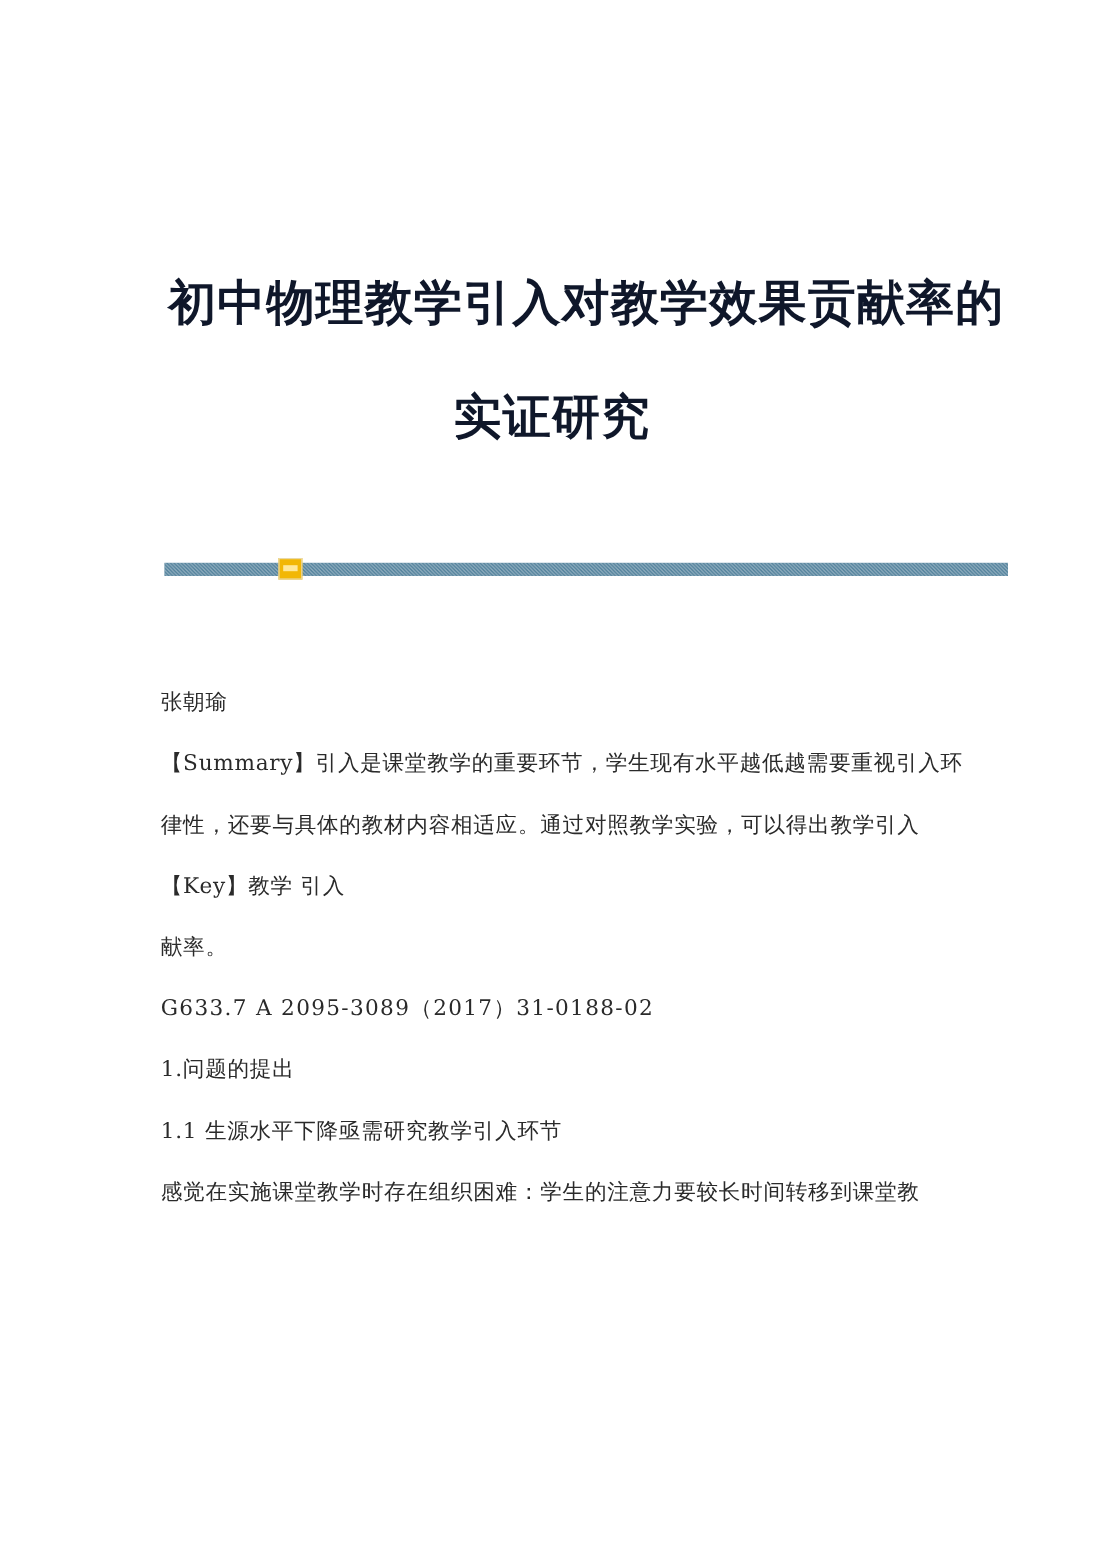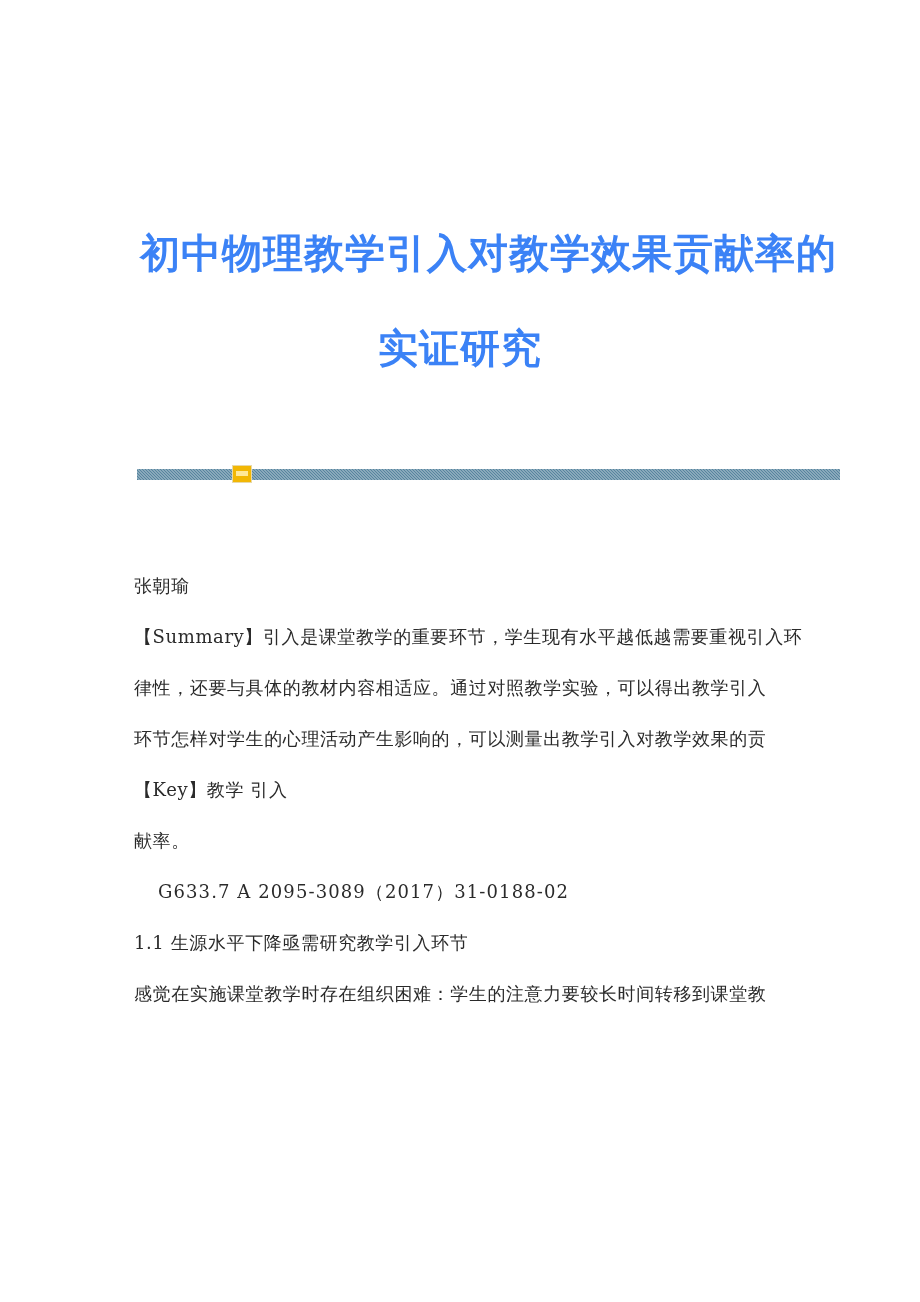--- a/index.html
+++ b/index.html
@@ -28,21 +28,21 @@
     left: 140px;
     top: 205px;
     width: 640px;
     text-align: center;
   }
   .title-line {
     font-family: "DejaVu Serif", "Liberation Serif", serif;
     font-weight: 700;
     font-size: 40px;
     line-height: 95px;
-    color: #3b82f6;
+    color: #0f172a;
     letter-spacing: 1px;
     white-space: nowrap;
   }
 
   
   .divider-wrap {
     position: absolute;
     left: 137px;
     top: 468px;
     width: 703px;
@@ -92,21 +92,20 @@
   .line {
     font-family: "DejaVu Serif", "Liberation Serif", serif;
     font-size: 18px;
     line-height: 51px;
     color: #2a2a2a;
     letter-spacing: 0.6px;
     white-space: nowrap;
   }
   .line.mono-ish {
     letter-spacing: 1.1px;
-    margin-left: 24px;
   }
 </style>
 </head>
 <body>
 
 <div class="page">
 
   <div class="title-block">
     <div class="title-line">初中物理教学引入对教学效果贡献率的</div>
     <div class="title-line">实证研究</div>
@@ -116,25 +115,25 @@
     <div class="divider-bar"></div>
     <div class="divider-gem"></div>
   </div>
 
   <div class="content">
 
     <div class="line">张朝瑜</div>
 
     <div class="line">【Summary】引入是课堂教学的重要环节，学生现有水平越低越需要重视引入环</div>
     <div class="line">律性，还要与具体的教材内容相适应。通过对照教学实验，可以得出教学引入</div>
-    <div class="line">环节怎样对学生的心理活动产生影响的，可以测量出教学引入对教学效果的贡</div>
     <div class="line">【Key】教学 引入</div>
 
     <div class="line">献率。</div>
 
     <div class="line mono-ish">G633.7 A 2095-3089（2017）31-0188-02</div>
 
+    <div class="line">1.问题的提出</div>
     <div class="line">1.1 生源水平下降亟需研究教学引入环节</div>
 
     <div class="line">感觉在实施课堂教学时存在组织困难：学生的注意力要较长时间转移到课堂教</div>
 
   </div>
 </div>
 
 </body></html>

